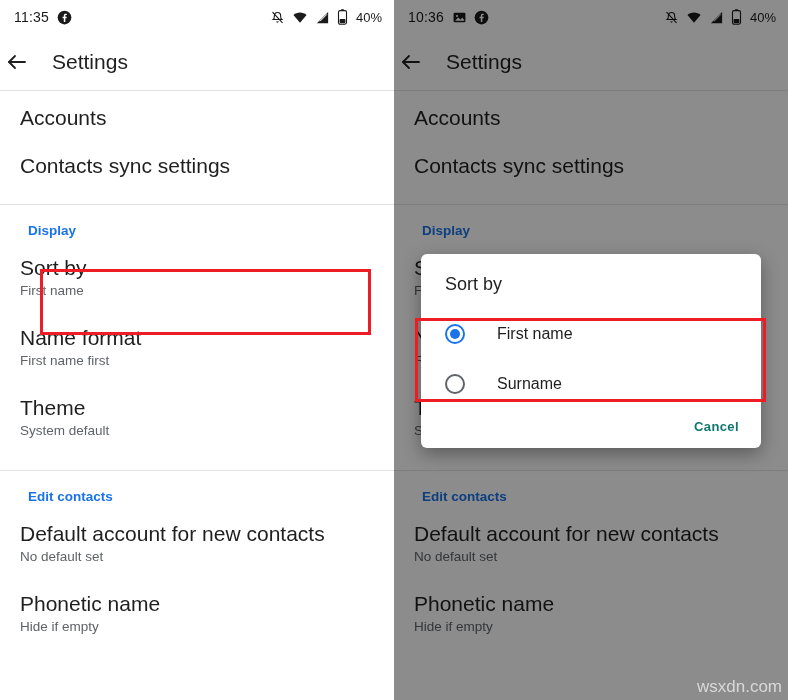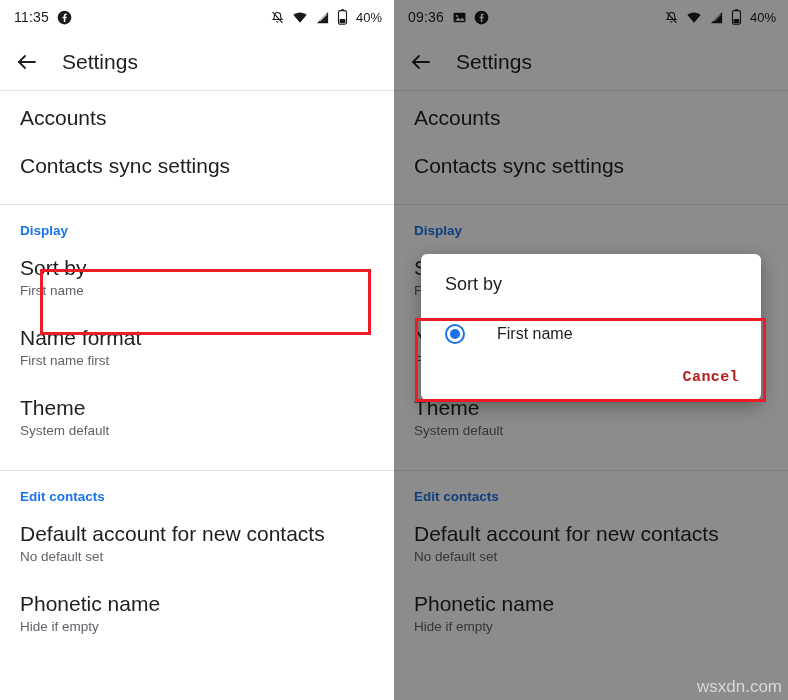--- a/index.html
+++ b/index.html
@@ -55,21 +55,21 @@
   .statusbar .battery-text {
     font-size: 13px;
     margin-left: 1px;
   }
   .ico { display: block; }
   
   .appbar {
     height: 56px;
     display: flex;
     align-items: center;
-    padding-left: 14px;
+    padding-left: 4px;
     box-sizing: border-box;
   }
   .appbar .back {
     width: 26px;
     height: 26px;
     margin-right: 22px;
     display: flex;
     align-items: center;
     justify-content: center;
   }
@@ -81,20 +81,21 @@
   .divider {
     height: 1px;
     background: #e3e3e3;
     width: 100%;
   }
   .section-head {
     font-size: 13.5px;
     color: #1a73e8;
     font-weight: bold;
     padding: 18px 0 6px 20px;
+    margin-left: 8px;
   }
   .row {
     padding: 13px 20px 13px 20px;
   }
   .row .primary {
     font-size: 21px;
     color: #1f1f1f;
     line-height: 22px;
   }
   .row .secondary {
@@ -167,25 +168,24 @@
     font-size: 16px;
     color: #1f1f1f;
     margin-left: 32px;
   }
   .dlg-actions {
     display: flex;
     justify-content: flex-end;
     padding: 10px 22px 8px 0;
   }
   .dlg-actions .cancel {
-    font-size: 15px;
-    color: #b91c1c;
+    font-size: 13px;
+    color: #0f766e;
     font-weight: bold;
     letter-spacing: 0.4px;
-    font-family: Liberation Mono, monospace;
   }
   .watermark {
     position: absolute;
     right: 6px;
     bottom: 3px;
     font-size: 17px;
     color: #d8d8d8;
   }
 </style>
 </head>
@@ -286,21 +286,21 @@
         <div class="secondary">Hide if empty</div>
       </div>
     </div>
 
     <div class="highlight-box" style="left:40px; top:269px; width:331px; height:66px;"></div>
   </div>
 
   <div class="phone right">
 
     <div class="statusbar">
-      <span class="clock">09:36</span>
+      <span class="clock">10:36</span>
       <span class="left-icons">
         <span>
           <svg class="ico" width="15" height="15" viewBox="0 0 24 24">
               <rect x="2.5" y="4.5" width="19" height="15" rx="2" fill="#1b1b1b"></rect>
               <circle cx="8" cy="9.5" r="1.6" fill="#fff"></circle>
               <path d="M5 17l5-5 3.5 3.5L16.5 12 20 17z" fill="#fff"></path>
             </svg>
         </span>
         <span>
           <svg class="ico" width="15" height="15" viewBox="0 0 24 24">
@@ -393,20 +393,24 @@
 
     <div class="scrim"></div>
 
     <div class="dialog">
       <div class="dlg-title">Sort by</div>
 
       <div class="dlg-option">
         <span class="radio checked"></span>
         <span class="label">First name</span>
       </div>
+      <div class="dlg-option">
+        <span class="radio"></span>
+        <span class="label">Surname</span>
+      </div>
 
       <div class="dlg-actions">
         <span class="cancel">Cancel</span>
       </div>
     </div>
 
     <div class="highlight-box" style="left:21px; top:318px; width:351px; height:84px;"></div>
 
     <div class="watermark">wsxdn.com</div>
   </div>

